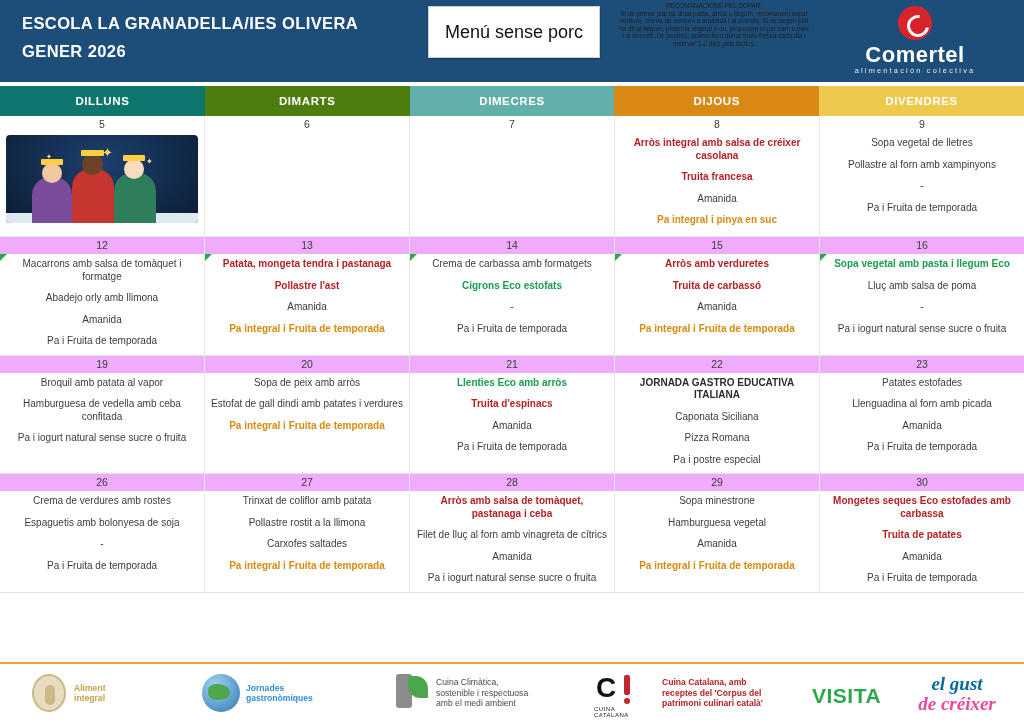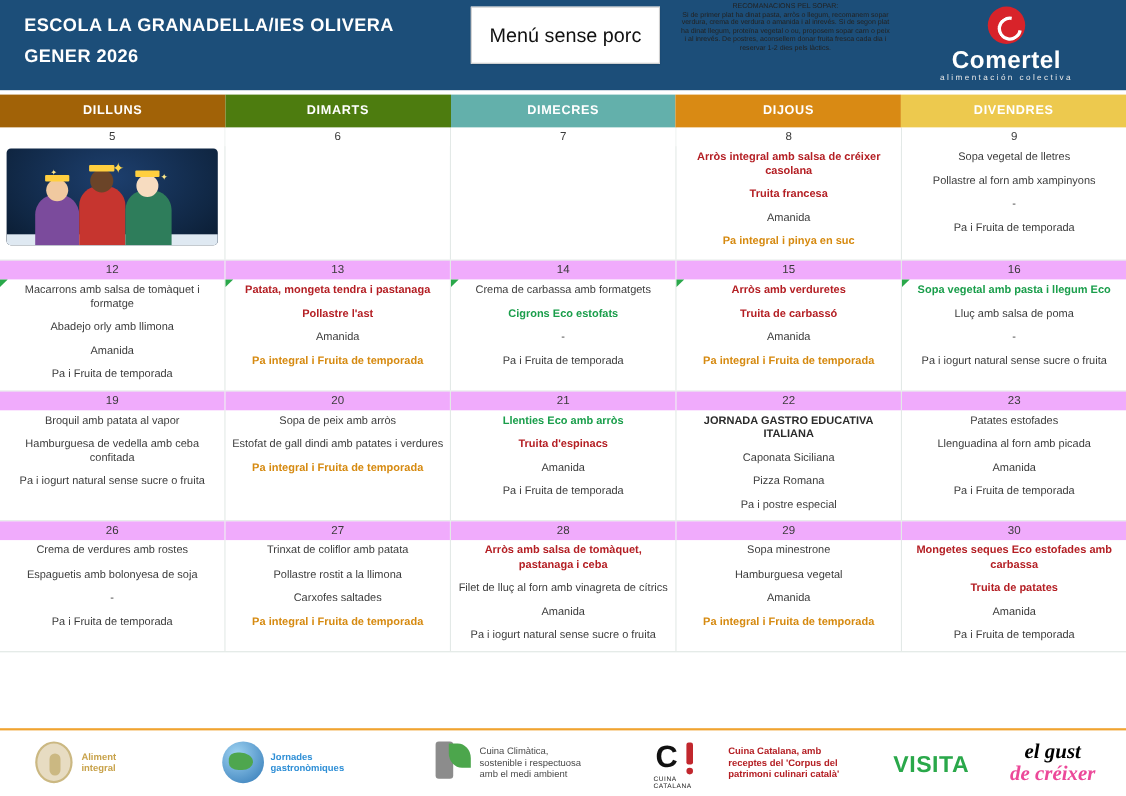--- a/index.html
+++ b/index.html
@@ -144,21 +144,21 @@
   .f3 .leaf2 { position:absolute; left:18px; top:4px; width:20px; height:22px; background:#4ca64c;
               border-radius:0 60% 0 60%; }
   .f4 { left:594px; } .f4 .f-txt { color:#b41f24; font-weight:bold; }
   .f4 .cc { position:absolute; left:0px; top:0px; width:52px; height:42px; }
   .f4 .cc .c { position:absolute; left:2px; top:2px; font-size:28px; font-weight:bold; color:#111; line-height:28px;}
   .f4 .cc .bang { position:absolute; left:30px; top:3px; width:6px; height:20px; background:#c1272d; border-radius:2px;}
   .f4 .cc .dot { position:absolute; left:30px; top:26px; width:6px; height:6px; background:#c1272d; border-radius:50%;}
   .f4 .cc .lbl { position:absolute; left:0; top:34px; font-size:6px; letter-spacing:.5px; color:#222;}
   .visita { position:absolute; left:812px; top:20px; font-size:21px; font-weight:bold; color:#2aa84a; letter-spacing:.5px; }
   .gust { position:absolute; left:898px; top:9px; width:118px; text-align:center; }
-  .gust .g1 { font-family:"Liberation Serif", serif; font-size:19px; font-weight:bold; font-style:italic; color:#000000; }
+  .gust .g1 { font-family:"Liberation Serif", serif; font-size:19px; font-weight:bold; font-style:italic; color:#0369a1; }
   .gust .g2 { font-family:"Liberation Serif", serif; font-size:19px; font-weight:bold; font-style:italic; color:#ec4899; margin-top:-2px; }
 </style>
 </head>
 <body>
 
 <div class="page">
 
   <div class="header">
     <div class="banner-strip"></div>
     <div class="header-left">
@@ -171,21 +171,21 @@
       <div>Si de primer plat ha dinat pasta, arròs o llegum, recomanem sopar verdura, crema de verdura o amanida i al inrevés. Si de segon plat ha dinat llegum, proteïna vegetal o ou, proposem sopar carn o peix i al inrevés. De postres, aconsellem donar fruita fresca cada dia i reservar 1-2 dies pels làctics.</div>
     </div>
     <div class="brand">
       <div class="mark"></div>
       <div class="bname">Comertel</div>
       <div class="btag">alimentación colectiva</div>
     </div>
   </div>
 
   <div class="dayrow">
-    <div class="cell" style="background:#a16207">DILLUNS</div>
+    <div class="cell" style="background:#0f766e">DILLUNS</div>
     <div class="cell" style="background:#4d7c0f">DIMARTS</div>
     <div class="cell" style="background:#63b0ab">DIMECRES</div>
     <div class="cell" style="background:#d98a14">DIJOUS</div>
     <div class="cell" style="background:#edc94e">DIVENDRES</div>
   </div>
 
   <div class="grid" id="calendar">
       <div class="week w1 first">
         <div class="daycol">
           <div class="daynum">5</div>

